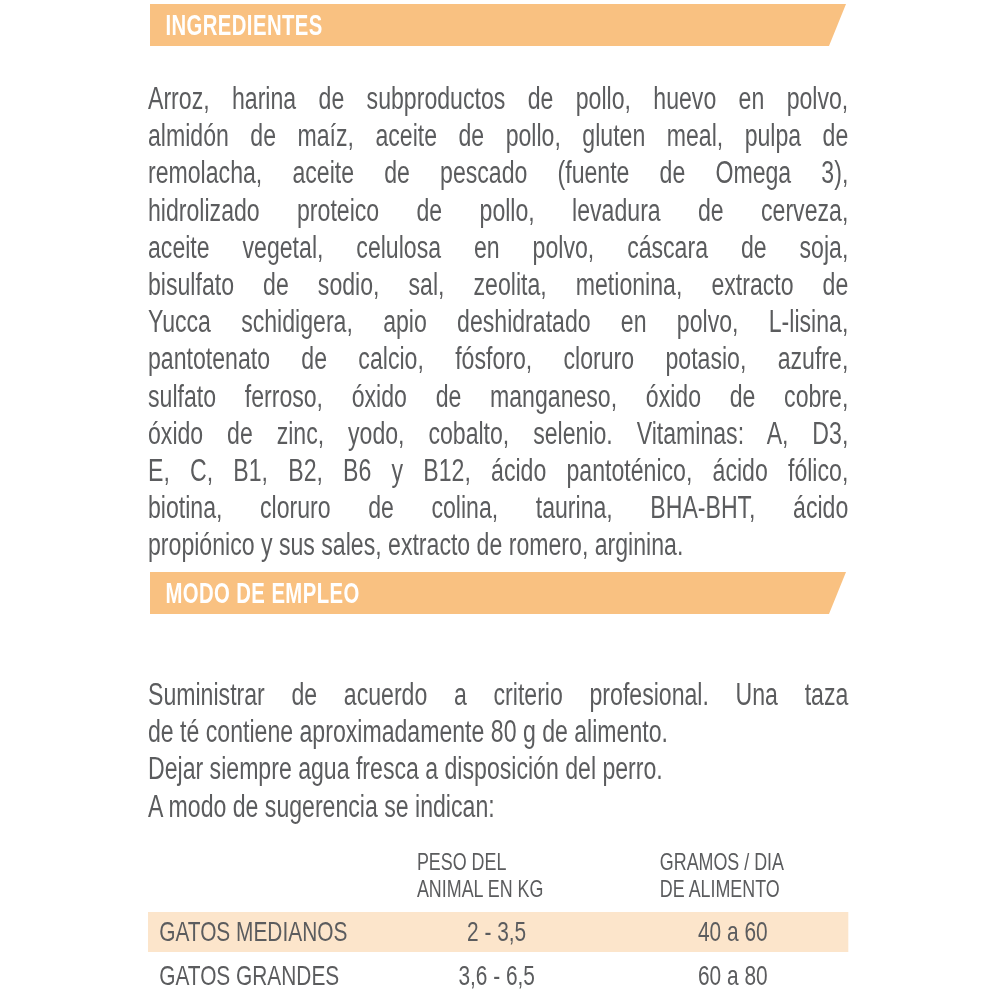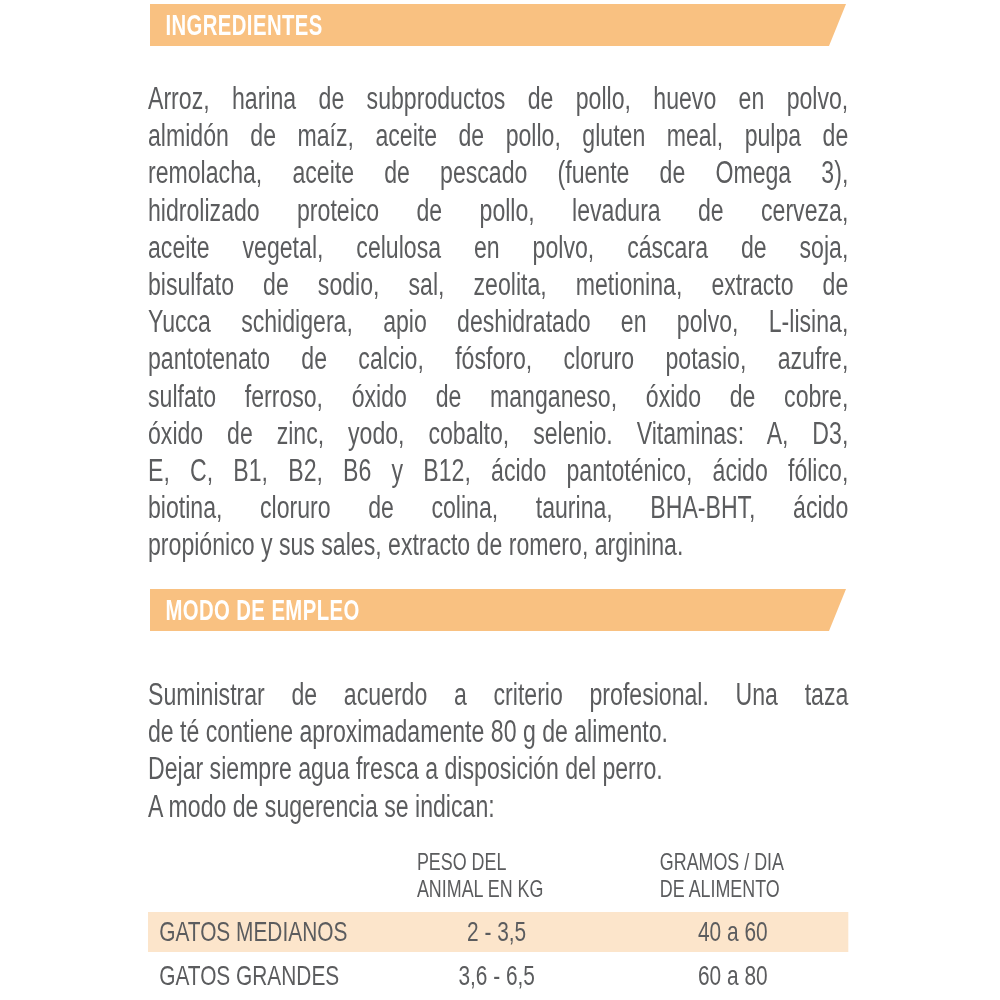--- a/index.html
+++ b/index.html
@@ -69,21 +69,21 @@
         <div>pantotenato de calcio, fósforo, cloruro potasio, azufre,</div>
         <div>sulfato ferroso, óxido de manganeso, óxido de cobre,</div>
         <div>óxido de zinc, yodo, cobalto, selenio. Vitaminas: A, D3,</div>
         <div>E, C, B1, B2, B6 y B12, ácido pantoténico, ácido fólico,</div>
         <div>biotina, cloruro de colina, taurina, BHA-BHT, ácido</div>
         <div>propiónico y sus sales, extracto de romero, arginina.</div>
       </div>
   </section>
 
   <section>
-    <div class="banner" style="top:589px;">
+    <div class="banner" style="top:572px;">
       <span class="banner-title">MODO DE EMPLEO</span>
     </div>
     <div id="usage-text" class="para ulines">
         <div>Suministrar de acuerdo a criterio profesional. Una taza</div>
         <div>de té contiene aproximadamente 80 g de alimento.</div>
         <div>Dejar siempre agua fresca a disposición del perro.</div>
         <div>A modo de sugerencia se indican:</div>
       </div>
 
     <div class="table-wrap">

